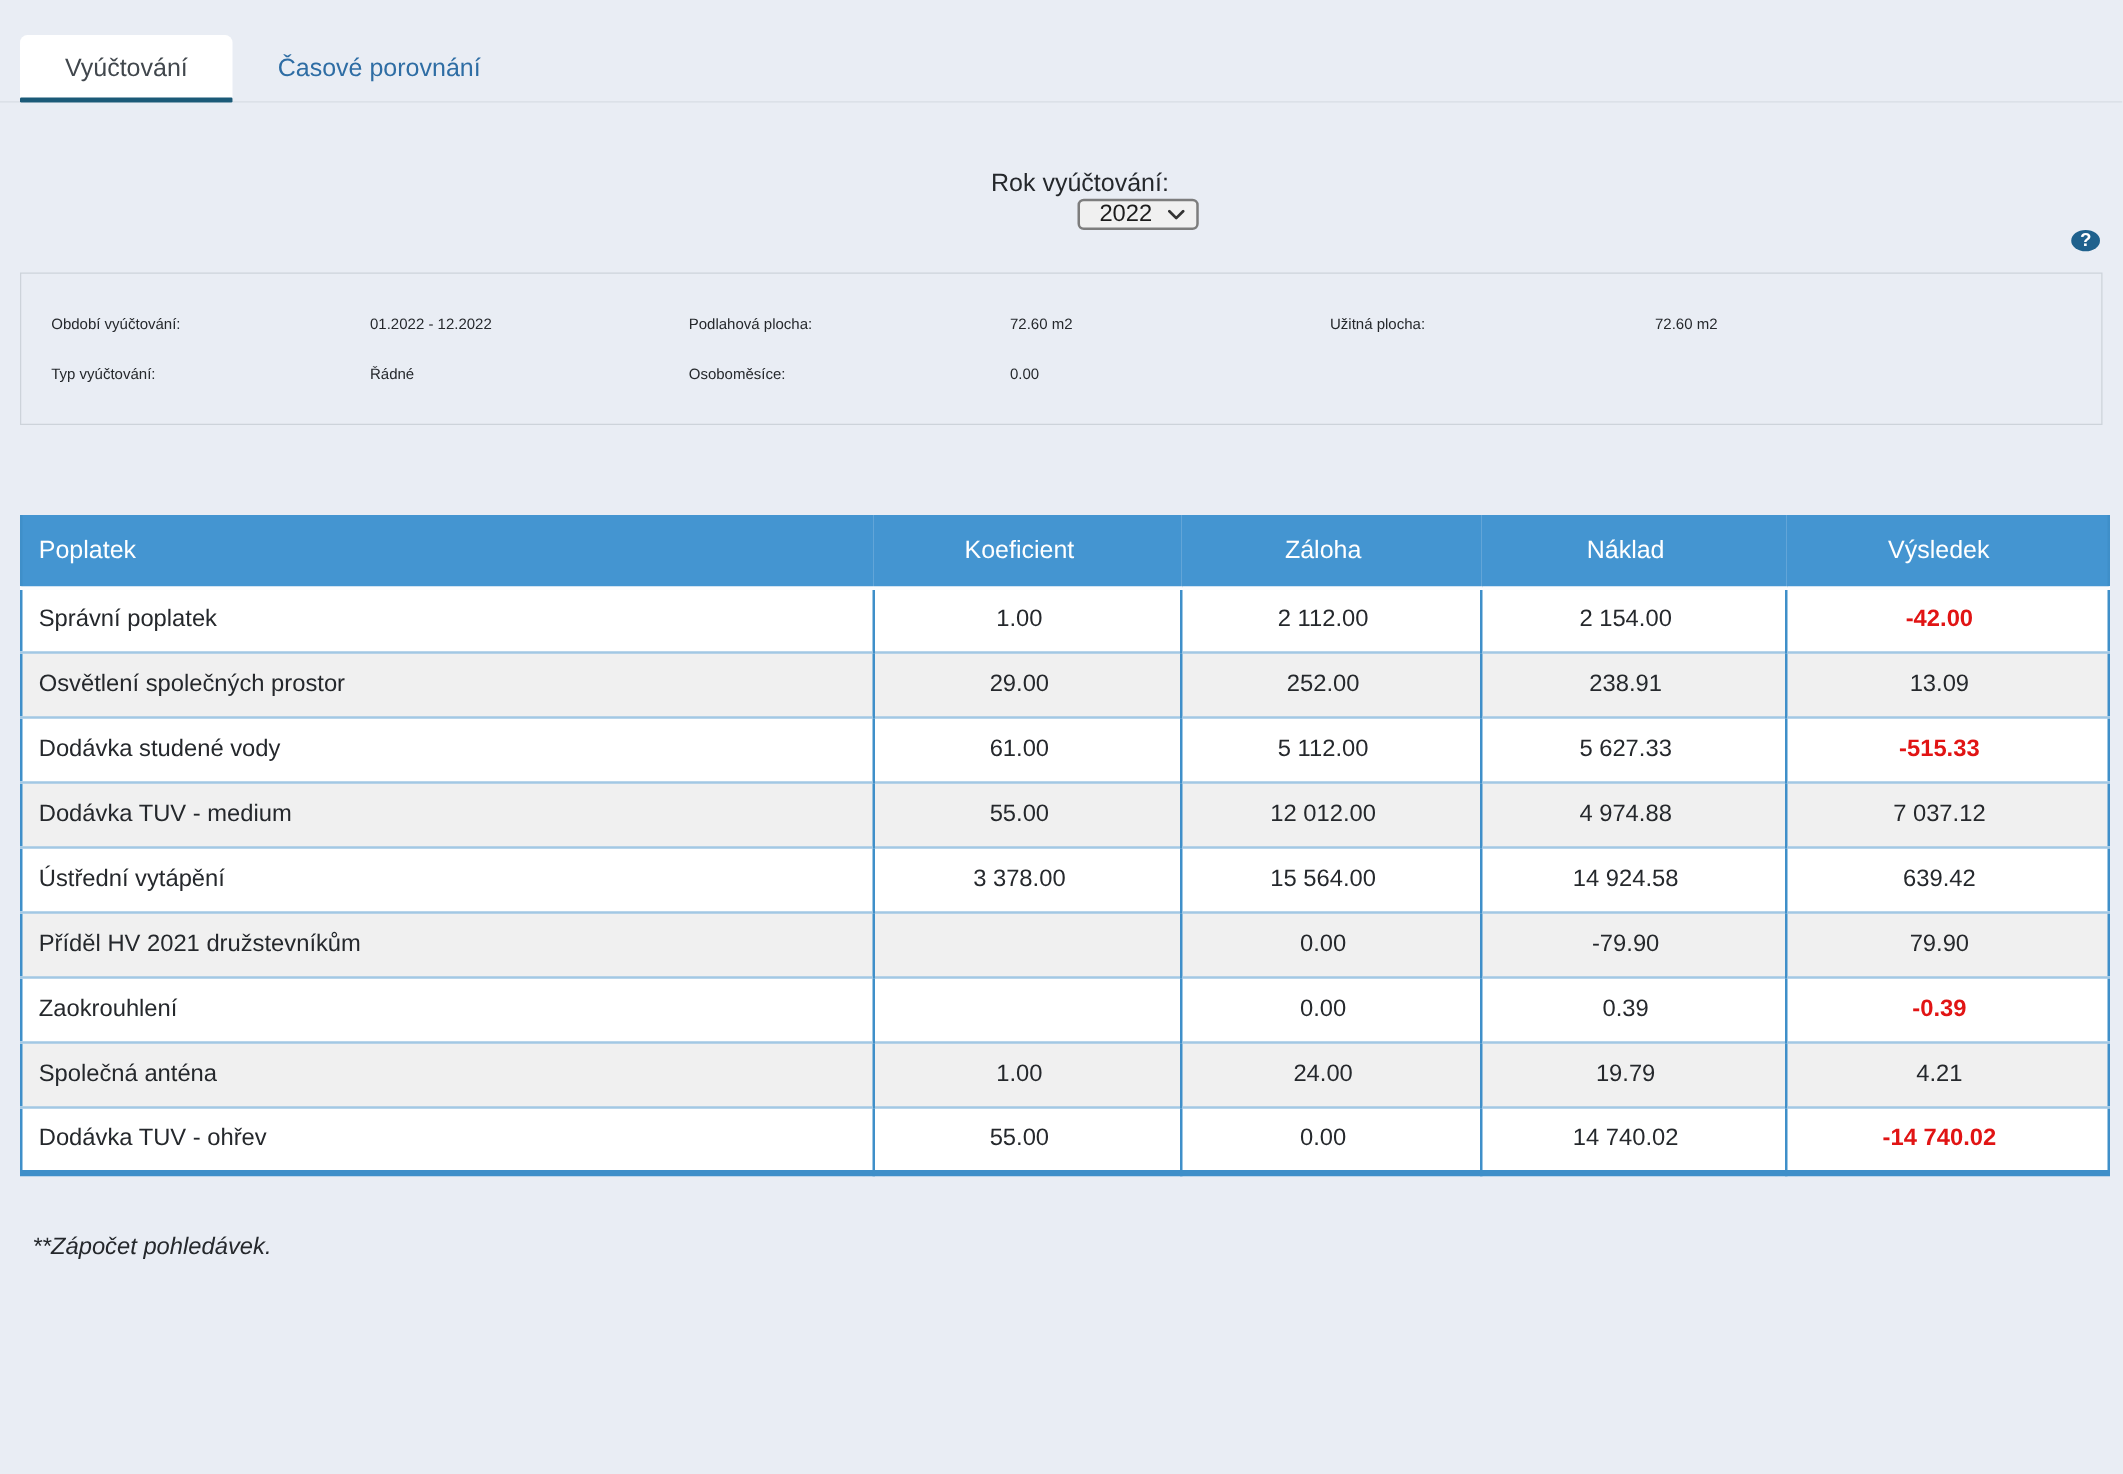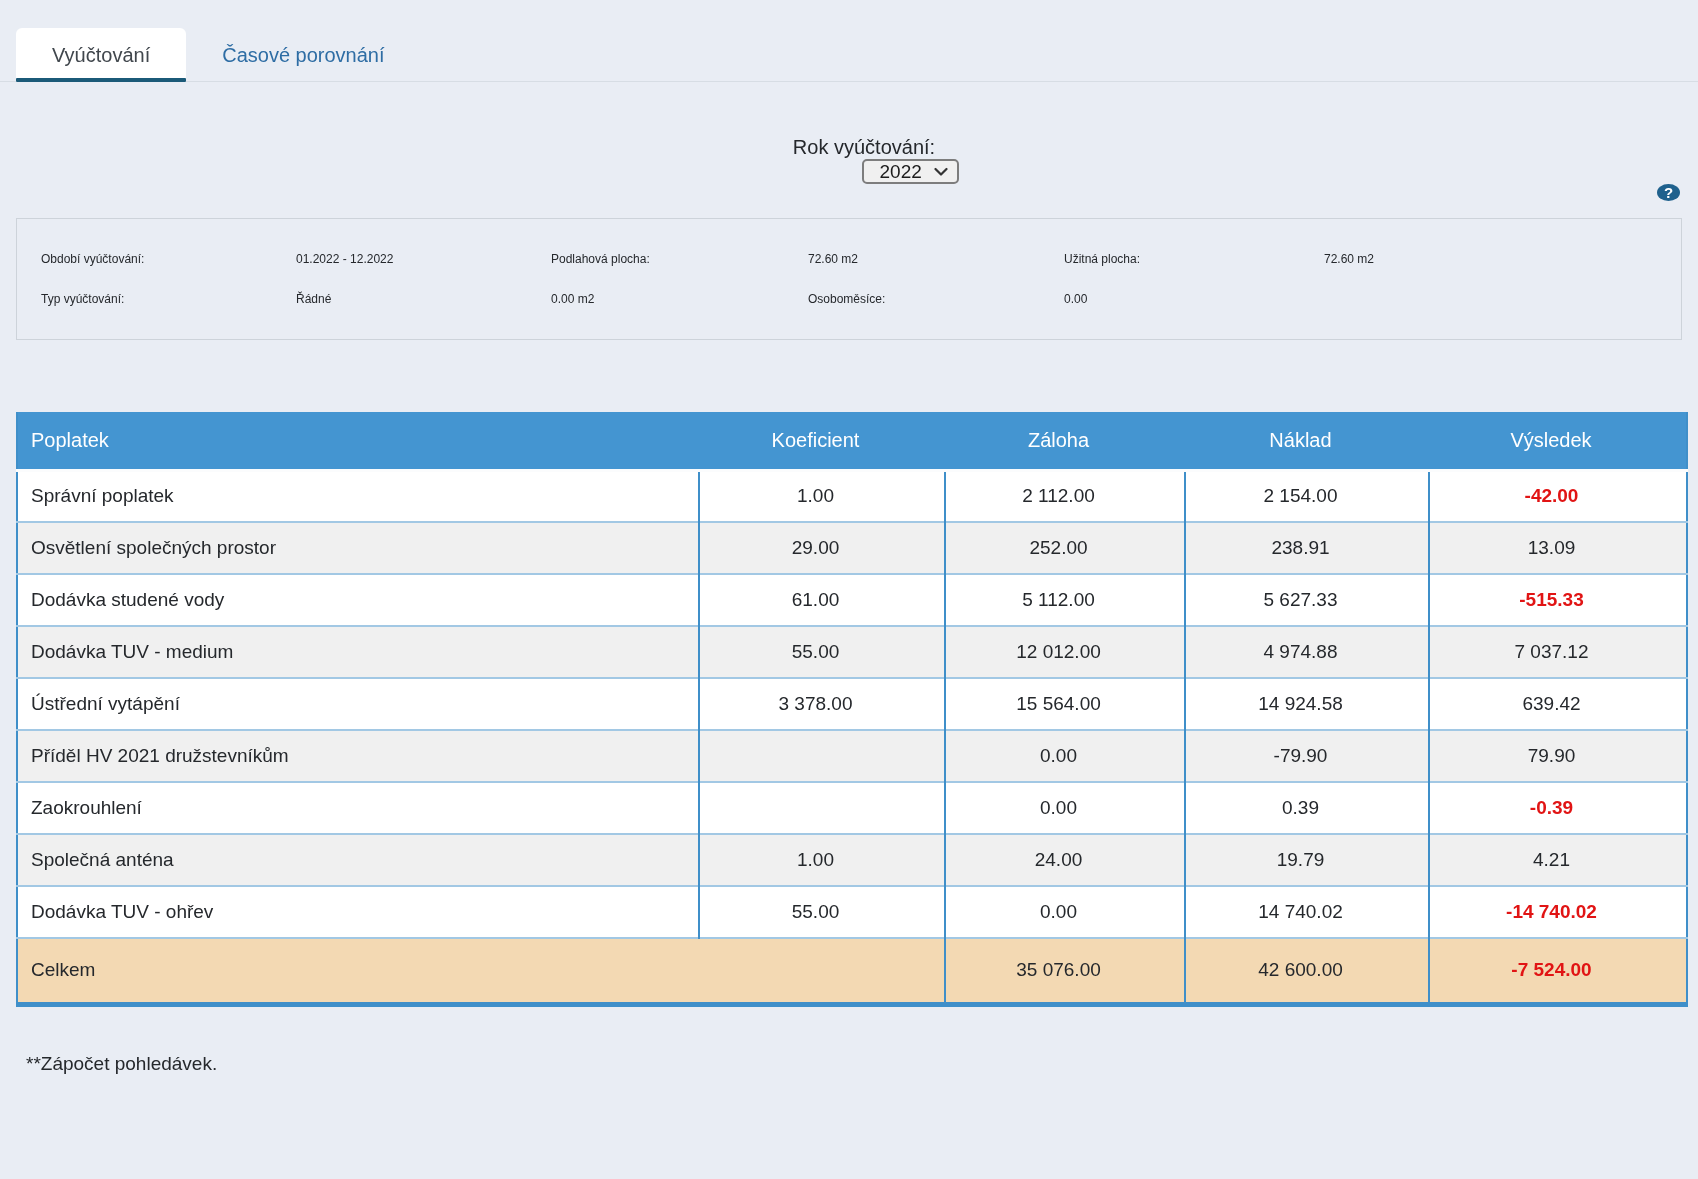--- a/index.html
+++ b/index.html
@@ -100,21 +100,21 @@
   tbody tr:nth-child(even) td { background:#f0f0f0; }
   tbody tr.total-row td {
     background:#f3d9b3; height:66px;
   }
   tbody tr.total-row td.c-name { border-left:none; }
   .neg { color:#e11414; font-weight:bold; }
 
   
   .footnote {
     margin:46px 0 0 26px;
-    font-size:19px; color:#25282c;
+    font-style:italic; font-size:19px; color:#25282c;
   }
 </style>
 </head>
 <body>
 
 <div class="tabbar">
   <div class="tab active">
     <span>Vyúčtování</span>
   </div>
   <div class="tab inactive">
@@ -141,21 +141,20 @@
 
 <div class="info-panel">
   <span>Období vyúčtování:</span>
   <span>01.2022 - 12.2022</span>
   <span>Podlahová plocha:</span>
   <span>72.60 m2</span>
   <span>Užitná plocha:</span>
   <span>72.60 m2</span>
   <span>Typ vyúčtování:</span>
   <span>Řádné</span>
-  <span>0.00 m2</span>
   <span>Osoboměsíce:</span>
   <span>0.00</span>
 </div>
 
 <table class="billing-table">
   <colgroup>
     <col style="width:682px">
       <col style="width:246px">
       <col style="width:240px">
       <col style="width:244px">
@@ -227,22 +226,16 @@
         <td class="c-num">19.79</td>
         <td class="c-num c-result">4.21</td>
       </tr>
       <tr>
         <td class="c-name">Dodávka TUV - ohřev</td>
         <td class="c-num">55.00</td>
         <td class="c-num">0.00</td>
         <td class="c-num">14 740.02</td>
         <td class="c-num c-result neg">-14 740.02</td>
       </tr>
-      <tr class="total-row">
-      <td colspan="2" class="c-name">Celkem</td>
-      <td class="c-num">35 076.00</td>
-      <td class="c-num">42 600.00</td>
-      <td class="c-num c-result neg">-7 524.00</td>
-    </tr>
   </tbody>
 </table>
 
 <div class="footnote">**Zápočet pohledávek.</div>
 
 </body></html>

